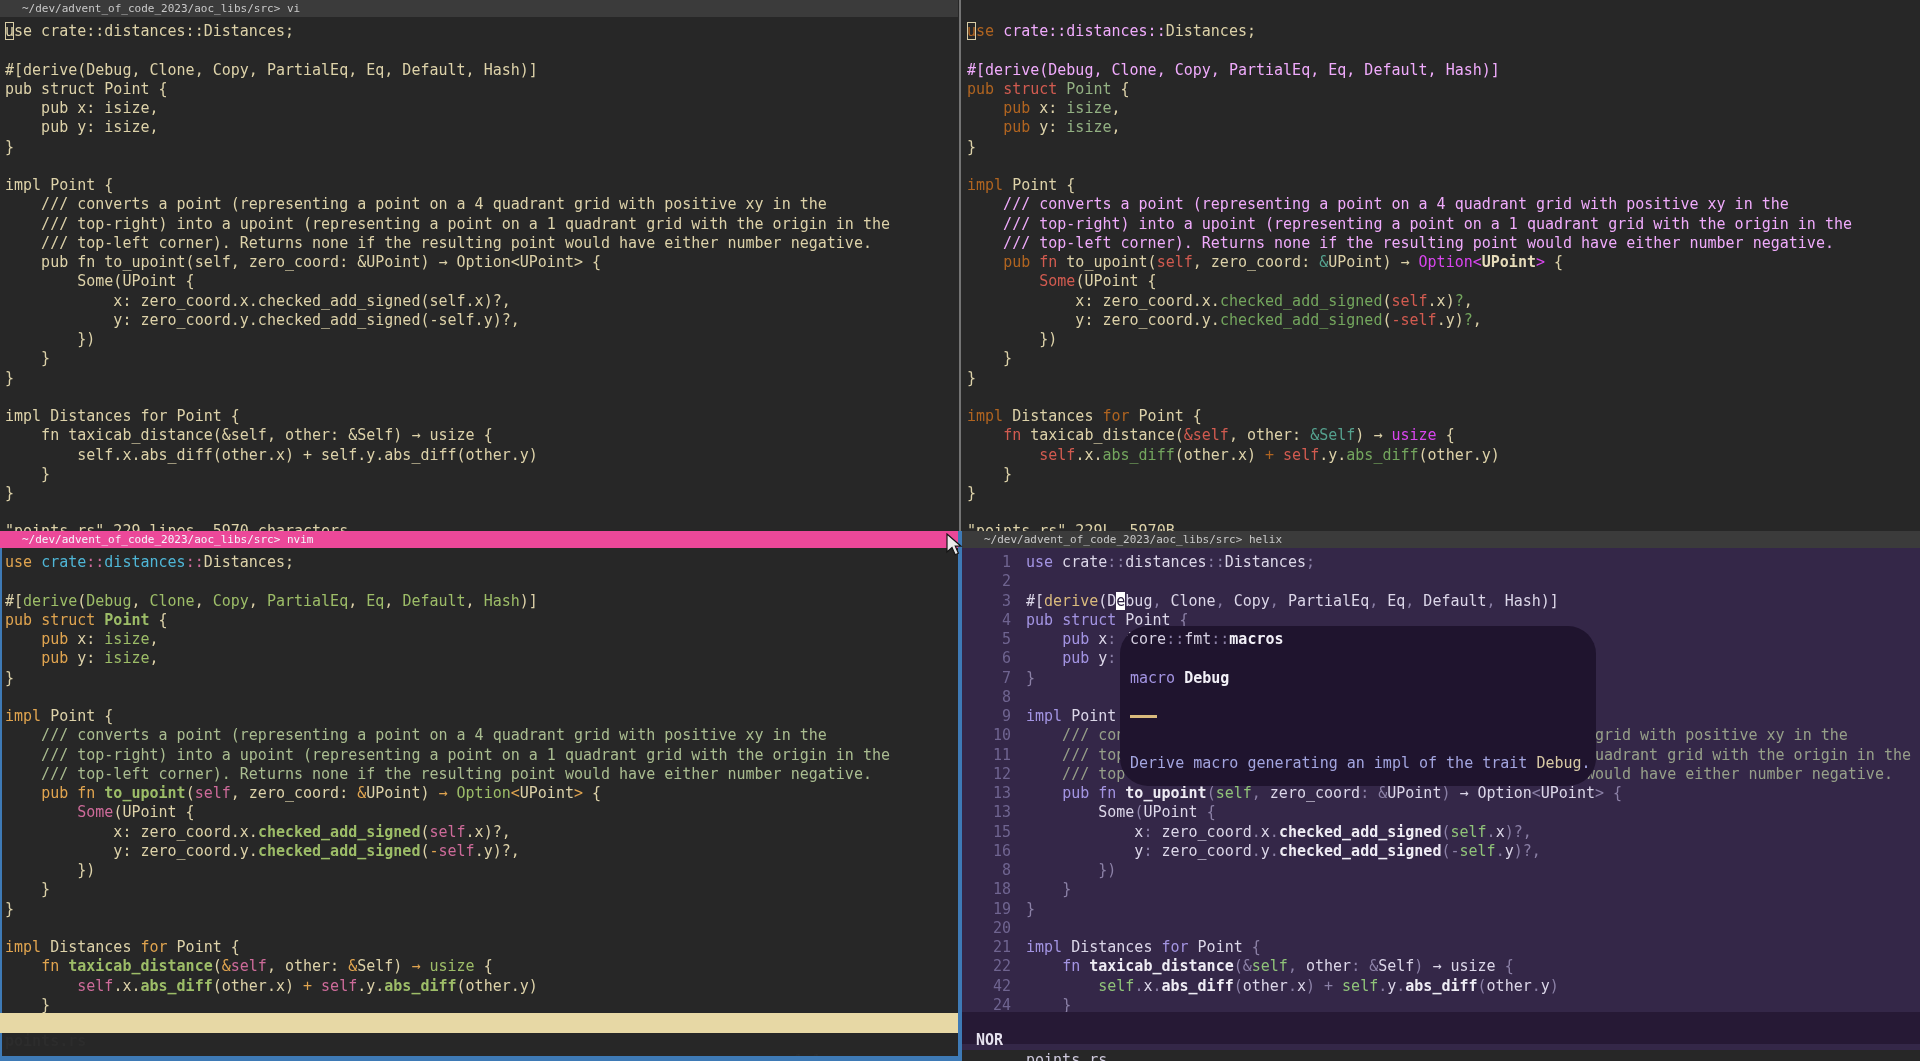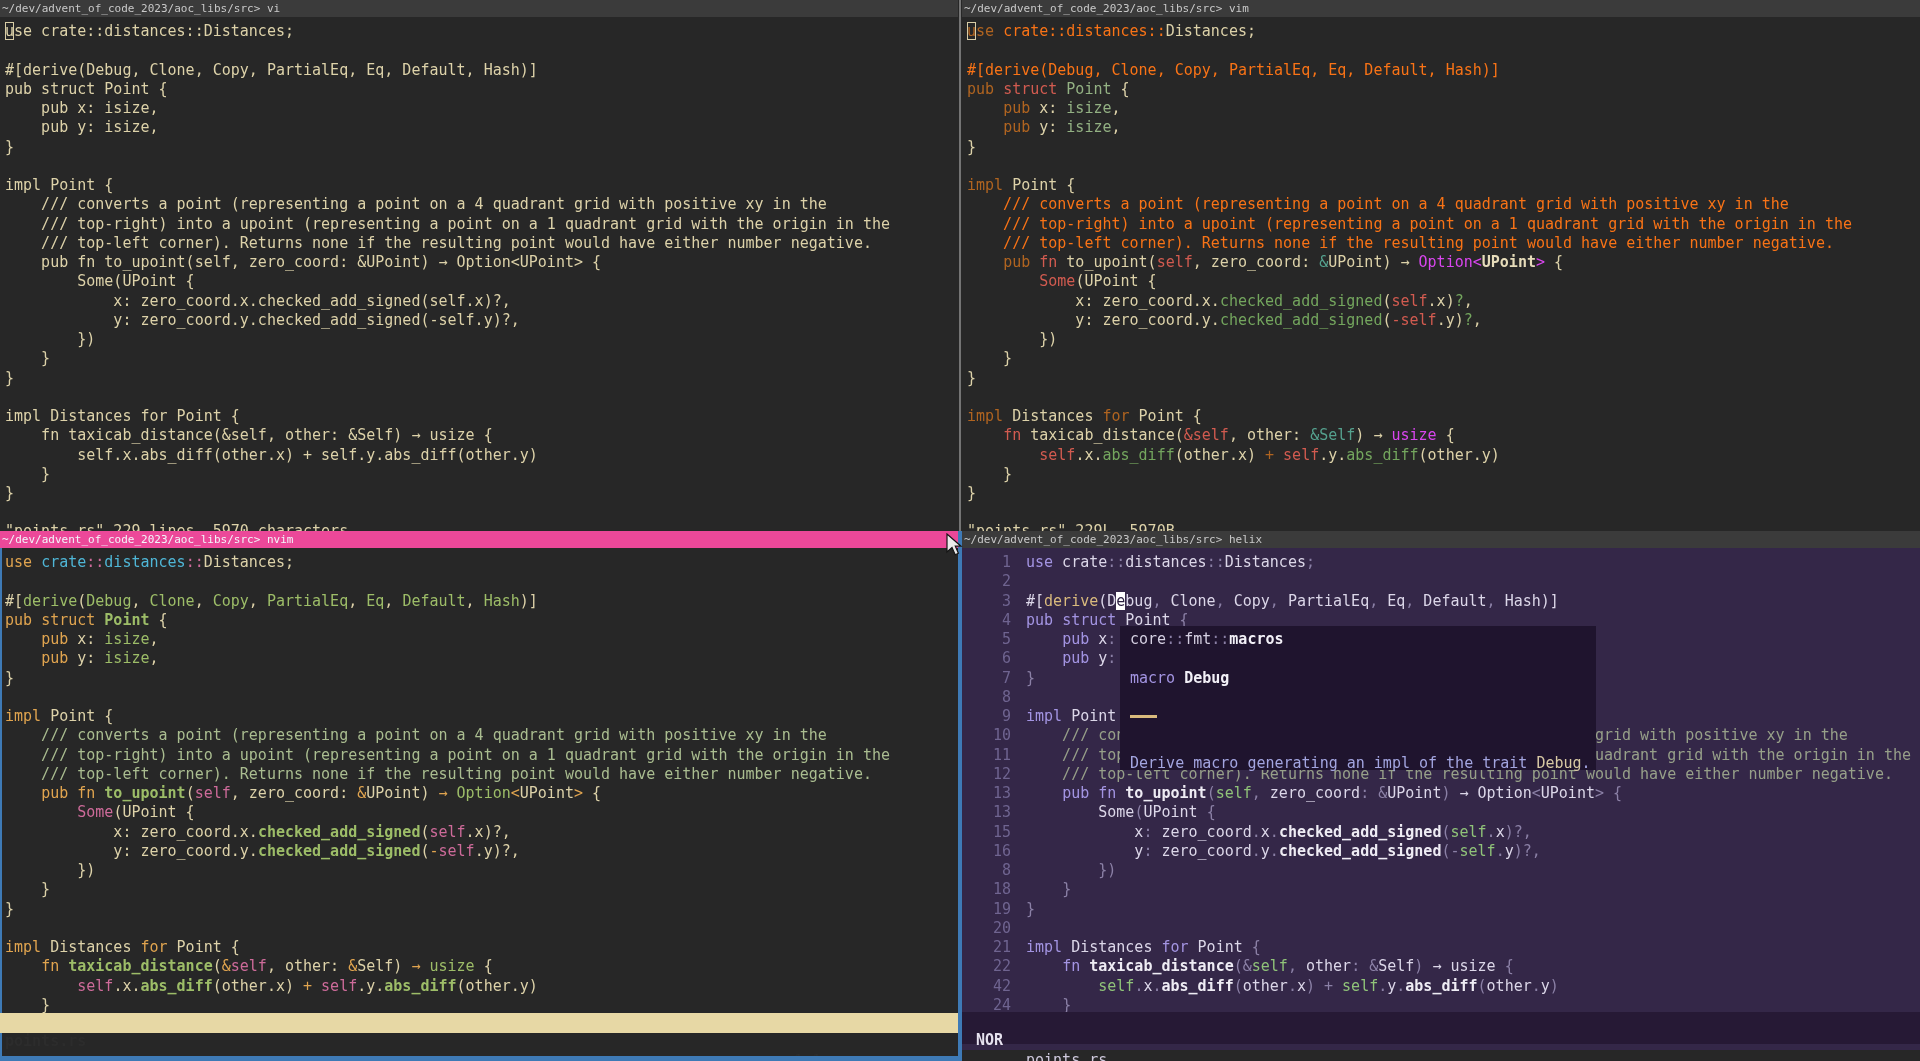--- a/index.html
+++ b/index.html
@@ -11,38 +11,38 @@
   }
   .pane{position:absolute;}
   #pane-vi   {left:0;    top:0;    width:958px; height:530px;}
   #pane-vim  {left:962px;top:0;    width:958px; height:530px;}
   #pane-nvim {left:0;    top:531px;width:958px; height:530px;}
   #pane-helix{left:962px;top:531px;width:958px; height:530px;}
 
   .titlebar{
     position:absolute;top:0;left:0;right:0;height:17px;
     background:#3b3b3b;color:#c9c9c9;
-    font-size:11px;line-height:17px;padding-left:2px;
+    font-size:11px;line-height:17px;padding-left:22px;
     box-sizing:border-box;white-space:pre;
   }
   .titlebar.active{background:#ec4899;color:#f2f7fb;}
 
   .code{position:absolute;top:22px;left:5px;right:0;}
   .row{height:19.25px;line-height:19.25px;white-space:pre;}
   .tk{white-space:pre;}
 
   
   .vi .n{color:#ddd2a9;}
   .cur-h{box-shadow:inset 0 0 0 1px #d8cda6;}
 
   
   .vim .n {color:#ddd2a9;}
   .vim .k {color:#b06420;}
   .vim .r {color:#d25b50;}
-  .vim .m {color:#f97316;}
+  .vim .m {color:#f0abfc;}
   .vim .t {color:#93b183;}
   .vim .cy{color:#55a18e;}
   .vim .y {color:#d946ef;}
   .vim .g {color:#74a65e;}
   .vim .bn{color:#e6dcba;font-weight:bold;}
   .vi-status,.vim-status{position:absolute;top:503px;left:0;right:0;height:20px;color:#ddd2a9;white-space:pre;}
   .vim-status .sl,.vi-status .sl{position:absolute;left:5px;}
   .vim-status .ruler{position:absolute;left:794px;}
   .vim-status .pos{position:absolute;right:8px;}
 
@@ -70,22 +70,22 @@
   .hx .c {color:#97a089;}
   .hx .b {color:#eeecf4;font-weight:bold;}
   .hx .cur{background:#ffffff;color:#2a1d3f;}
   .hx-gutter{position:absolute;top:22px;left:0;width:49px;text-align:right;color:#6f6490;}
   .hx-code{position:absolute;top:22px;left:64px;right:0;}
   .hx-bar{position:absolute;top:481px;left:0;right:0;height:32px;background:#261935;color:#cfc9dd;white-space:pre;}
   .hx-bar .mode{position:absolute;left:14px;font-weight:bold;color:#e6e2ef;}
   .hx-bar .file{position:absolute;left:64px;}
 
   .hx-popup{
-    position:absolute;left:158px;top:95px;width:476px;height:144px;
-    background:#1f142e;box-sizing:border-box;padding:4px 0 13px 10px;
+    position:absolute;left:158px;top:95px;width:476px;height:160px;
+    background:#1f142e;box-sizing:border-box;padding:4px 0 13px 10px;border-radius:28px;
   }
   .hx-popup .pn{color:#d5d0e2;}
   .hx-popup .pp{color:#8b80a6;}
   .hx-popup .pb{color:#f2f0f7;font-weight:bold;}
   .hx-popup .pk{color:#a394e2;}
   .hx-popup .pd{color:#a3a5e0;}
   .hx-popup .pc{color:#d8c9a4;}
   .hrule{width:27px;height:3px;background:#d9ba7d;margin-top:8px;}
 
   
@@ -125,21 +125,20 @@
       <div class="row"><span class="tk n">        self.x.abs_diff(other.x) + self.y.abs_diff(other.y)</span></div>
       <div class="row"><span class="tk n">    }</span></div>
       <div class="row"><span class="tk n">}</span></div>
     </div>
   <div class="vi-status">
     <span class="sl">"points.rs" 229 lines, 5970 characters</span>
   </div>
 </div>
 
 <div class="pane vim" id="pane-vim">
-  <div class="titlebar">~/dev/advent_of_code_2023/aoc_libs/src&gt; vim</div>
   <div class="code">
       <div class="row"><span class="tk k cur-h">u</span><span class="tk k">se</span><span class="tk n"> </span><span class="tk m">crate::distances::</span><span class="tk n">Distances;</span></div>
       <div class="row"><span class="tk n"></span></div>
       <div class="row"><span class="tk m">#[derive(Debug, Clone, Copy, PartialEq, Eq, Default, Hash)]</span></div>
       <div class="row"><span class="tk k">pub</span><span class="tk n"> </span><span class="tk r">struct</span><span class="tk n"> </span><span class="tk t">Point</span><span class="tk n"> {</span></div>
       <div class="row"><span class="tk n">    </span><span class="tk k">pub</span><span class="tk n"> x: </span><span class="tk t">isize</span><span class="tk n">,</span></div>
       <div class="row"><span class="tk n">    </span><span class="tk k">pub</span><span class="tk n"> y: </span><span class="tk t">isize</span><span class="tk n">,</span></div>
       <div class="row"><span class="tk n">}</span></div>
       <div class="row"><span class="tk n"></span></div>
       <div class="row"><span class="tk k">impl</span><span class="tk n"> Point {</span></div>

